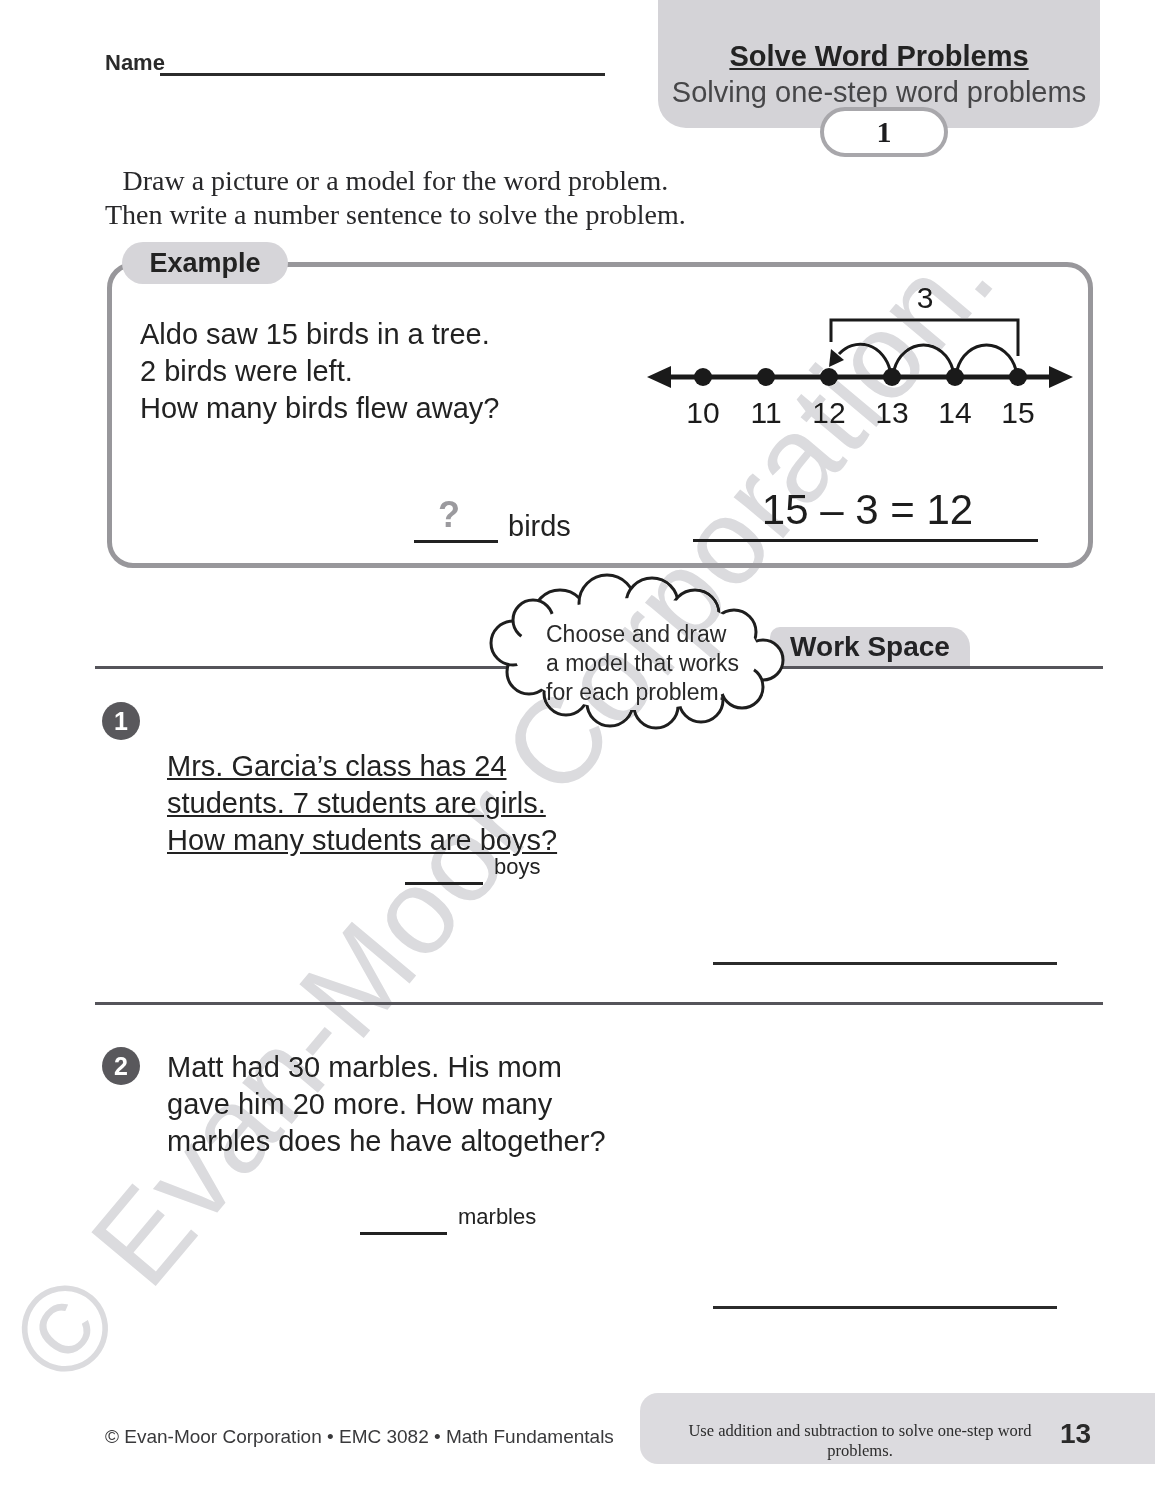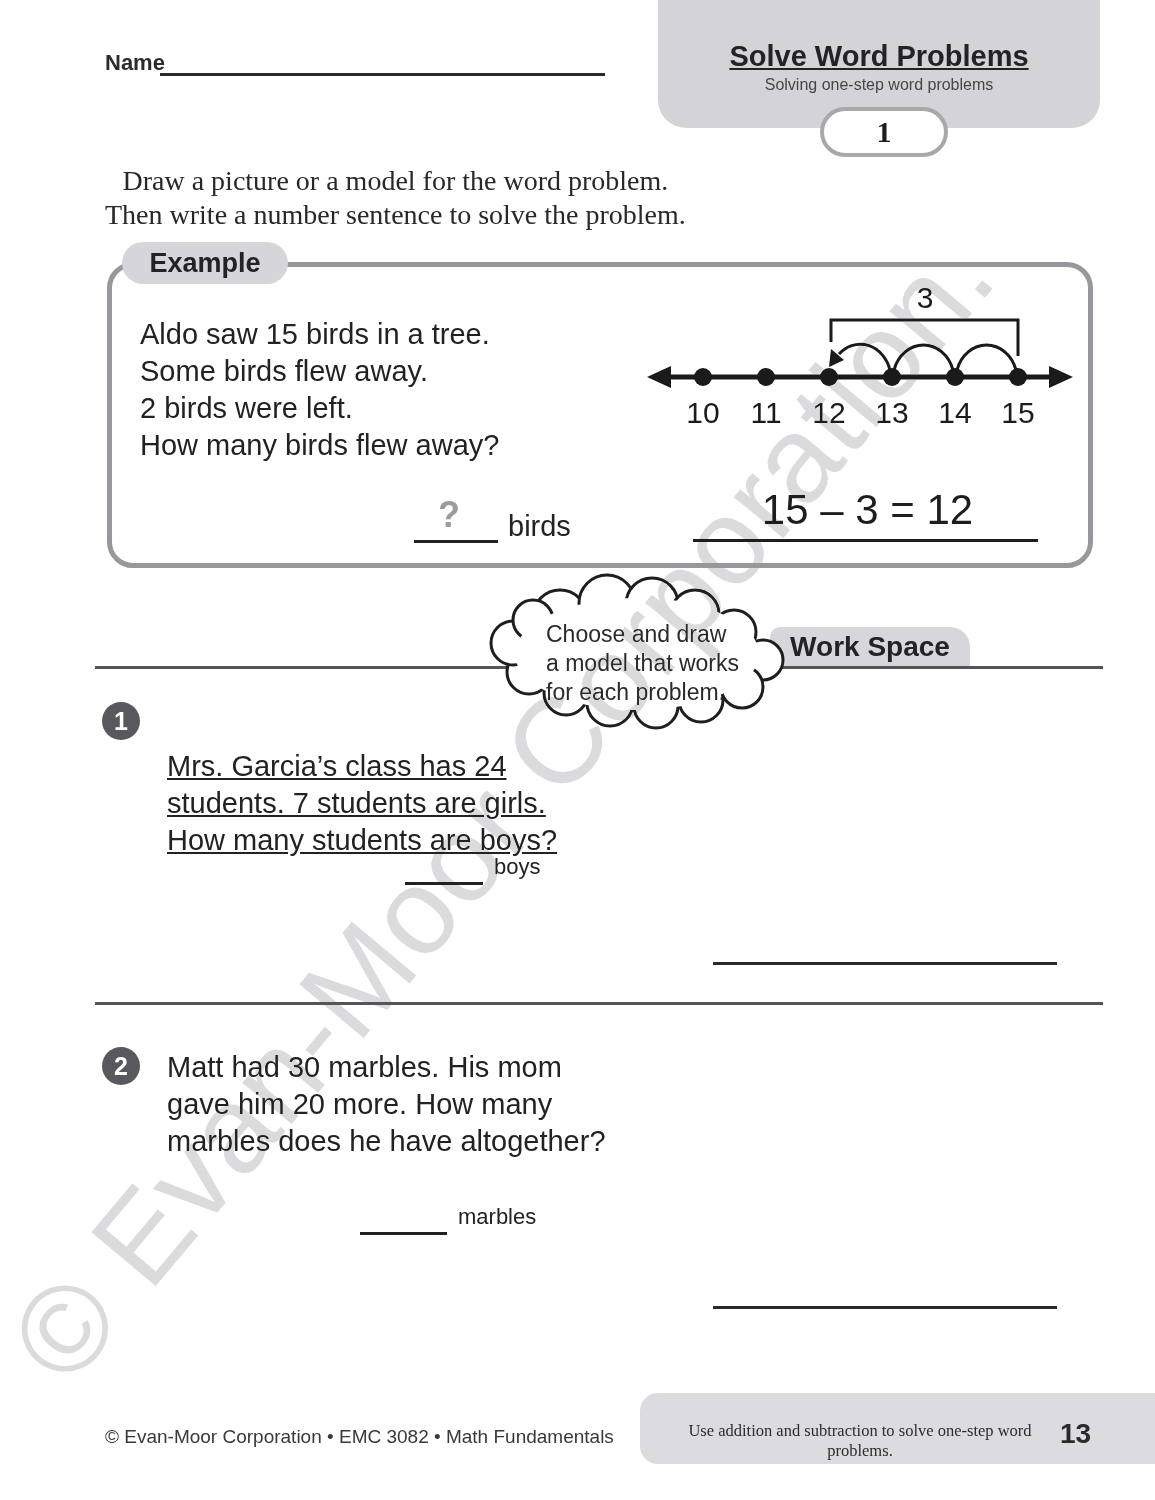--- a/index.html
+++ b/index.html
@@ -7,21 +7,21 @@
         font-family:"Liberation Sans",sans-serif;color:#232323;}
 
   
   .name-label{position:absolute;left:105px;top:50px;font-size:22px;font-weight:bold;color:#2b2b2b;}
   .name-line{position:absolute;left:160px;top:46px;width:445px;height:27px;border-bottom:3px solid #2b2b2b;}
 
   
   .header-box{position:absolute;left:658px;top:0;width:442px;height:128px;background:#d4d3d7;
               border-radius:0 0 28px 28px;text-align:center;}
   .header-title{margin-top:40px;font-size:29px;font-weight:bold;color:#232323;text-decoration:underline;}
-  .header-sub{margin-top:3px;font-size:16px;color:#464648;}
+  .header-sub{margin-top:3px;font-size:29px;color:#464648;}
   .unit-pill{position:absolute;left:820px;top:107px;width:120px;height:42px;background:#ffffff;
              border:4px solid #a8a7ab;border-radius:26px;display:flex;align-items:center;justify-content:center;
              font-family:"Liberation Serif",serif;font-weight:bold;font-size:30px;color:#1d1d1f;}
 
   
   .instructions{position:absolute;left:105px;top:164px;font-family:"Liberation Serif",serif;
                 font-size:28px;line-height:34px;color:#28282a;text-align:center;}
 
   
   .example-box{position:absolute;left:107px;top:262px;width:976px;height:296px;
@@ -91,21 +91,20 @@
 
   <div class="instructions">
     <div>Draw a picture or a model for the word problem.</div>
     <div>Then write a number sentence to solve the problem.</div>
   </div>
 
   <div class="example-box"></div>
   <div class="example-tab">Example</div>
   <div class="example-text">
     <div>Aldo saw 15 birds in a tree.</div>
-    <div>Some birds flew away.</div>
     <div>2 birds were left.</div>
     <div>How many birds flew away?</div>
   </div>
   <span class="ex-qmark">?</span>
   <span class="ex-ans-line"></span>
   <span class="ex-ans-unit">birds</span>
   <div class="ex-sentence">15 – 3 = 12</div>
   <div class="ex-sentence-line"></div>
 
   <svg class="numline-svg" width="430" height="155" viewBox="0 0 430 155">

